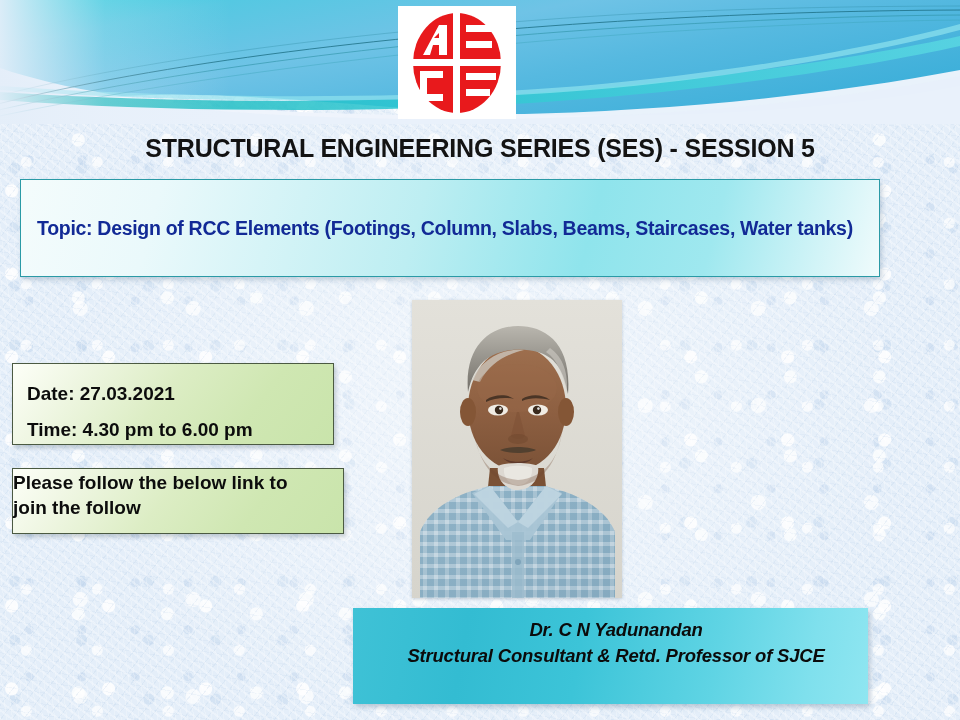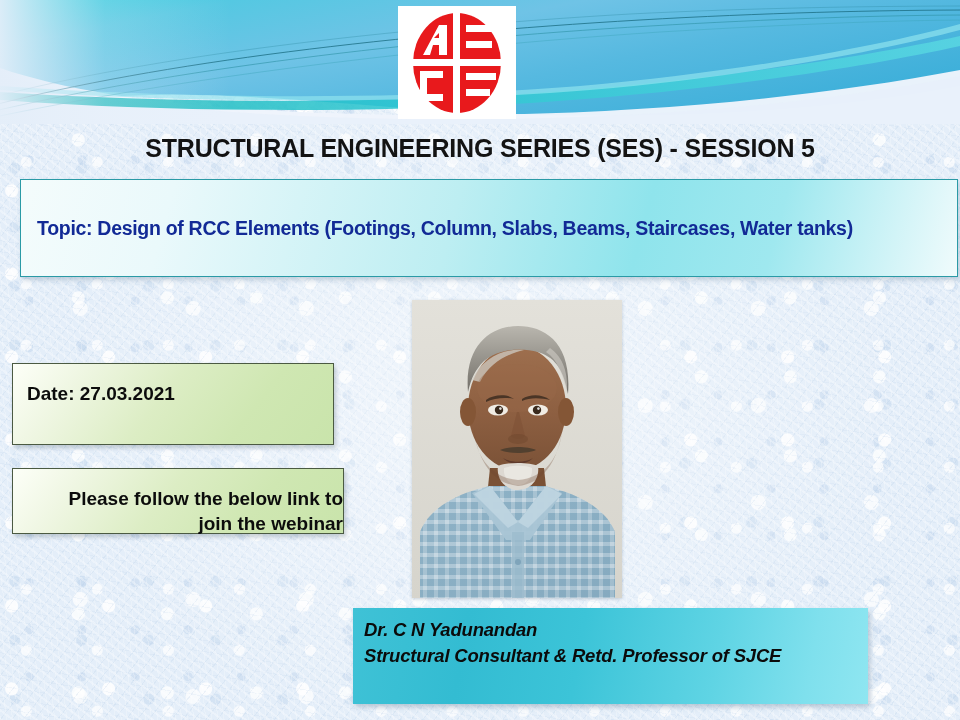--- a/index.html
+++ b/index.html
@@ -85,21 +85,21 @@
     font-weight: bold;
     color: #131313;
     letter-spacing: -0.2px;
     white-space: nowrap;
   }
 
   
   .topic-box {
     position: absolute;
     left: 20px; top: 179px;
-    width: 938px; height: 98px;
+    width: 860px; height: 98px;
     box-sizing: border-box;
     border: 1px solid #2a9aa6;
     background: linear-gradient(105deg,
         #f4fcfc 0%, #eaf9fb 16%, #bdeef2 46%, #8fe4ec 66%, #9fe8ef 80%, #f0fbfc 100%);
     box-shadow: 2px 3px 5px rgba(80,110,140,0.28);
     display: flex;
     align-items: center;
   }
   .topic-text {
     padding: 0 16px;
@@ -124,24 +124,24 @@
   .date-box {
     left: 12px; top: 363px;
     width: 322px; height: 82px;
     padding: 12px 0 0 14px;
     font-size: 19px;
     line-height: 36px;
   }
   .link-box {
     left: 12px; top: 468px;
     width: 332px; height: 66px;
-    padding-top: 17px;
+    padding-top: 1px;
     font-size: 19px;
     line-height: 25px;
-    text-align: right;
+    text-align: left;
   }
   .date-line { white-space: nowrap; }
 
   
   .photo-frame {
     position: absolute;
     left: 412px; top: 300px;
     width: 210px; height: 298px;
     overflow: hidden;
     background: #dfddd6;
@@ -158,20 +158,21 @@
     padding: 9px 0 0 11px;
     background: linear-gradient(100deg,
         #3fc2d6 0%, #33bcd2 22%, #3cc4d8 44%, #5fd4e4 70%, #7fe0ed 88%, #8fe6f1 100%);
     box-shadow: 2px 3px 5px rgba(70,100,125,0.3);
     font-size: 18.5px;
     font-weight: bold;
     font-style: italic;
     color: #0b0b0b;
     line-height: 26px;
     letter-spacing: -0.2px;
+    text-align: center;
   }
   .speaker-line { white-space: nowrap; }
 </style>
 </head>
 <body>
 
 <div id="slide">
 
   <div class="bg-base"></div>
   <div class="bg-fibers"></div>
@@ -239,25 +240,26 @@
   </div>
 
   <div class="slide-title">STRUCTURAL ENGINEERING SERIES (SES) -  SESSION 5</div>
 
   <div class="topic-box">
     <div class="topic-text">Topic:  Design of RCC Elements (Footings, Column, Slabs, Beams, Staircases, Water tanks)</div>
   </div>
 
   <div class="green-box date-box">
     <div class="date-line">Date: 27.03.2021</div>
+    <div class="date-line">Time: 4.30 pm to 6.00 pm</div>
   </div>
 
   <div class="green-box link-box">
     <div>Please follow the below link to</div>
-    <div>join the webinar</div>
+    <div>join the follow</div>
   </div>
 
   <div class="photo-frame">
     <svg class="photo-canvas" viewBox="0 0 210 298" xmlns="http://www.w3.org/2000/svg">
       <defs>
         <linearGradient id="bgPhoto" x1="0" y1="0" x2="0" y2="1">
           <stop offset="0%" stop-color="#e3e1da"></stop>
           <stop offset="100%" stop-color="#d6d4cc"></stop>
         </linearGradient>
         <linearGradient id="skinG" x1="0" y1="0" x2="0" y2="1">

